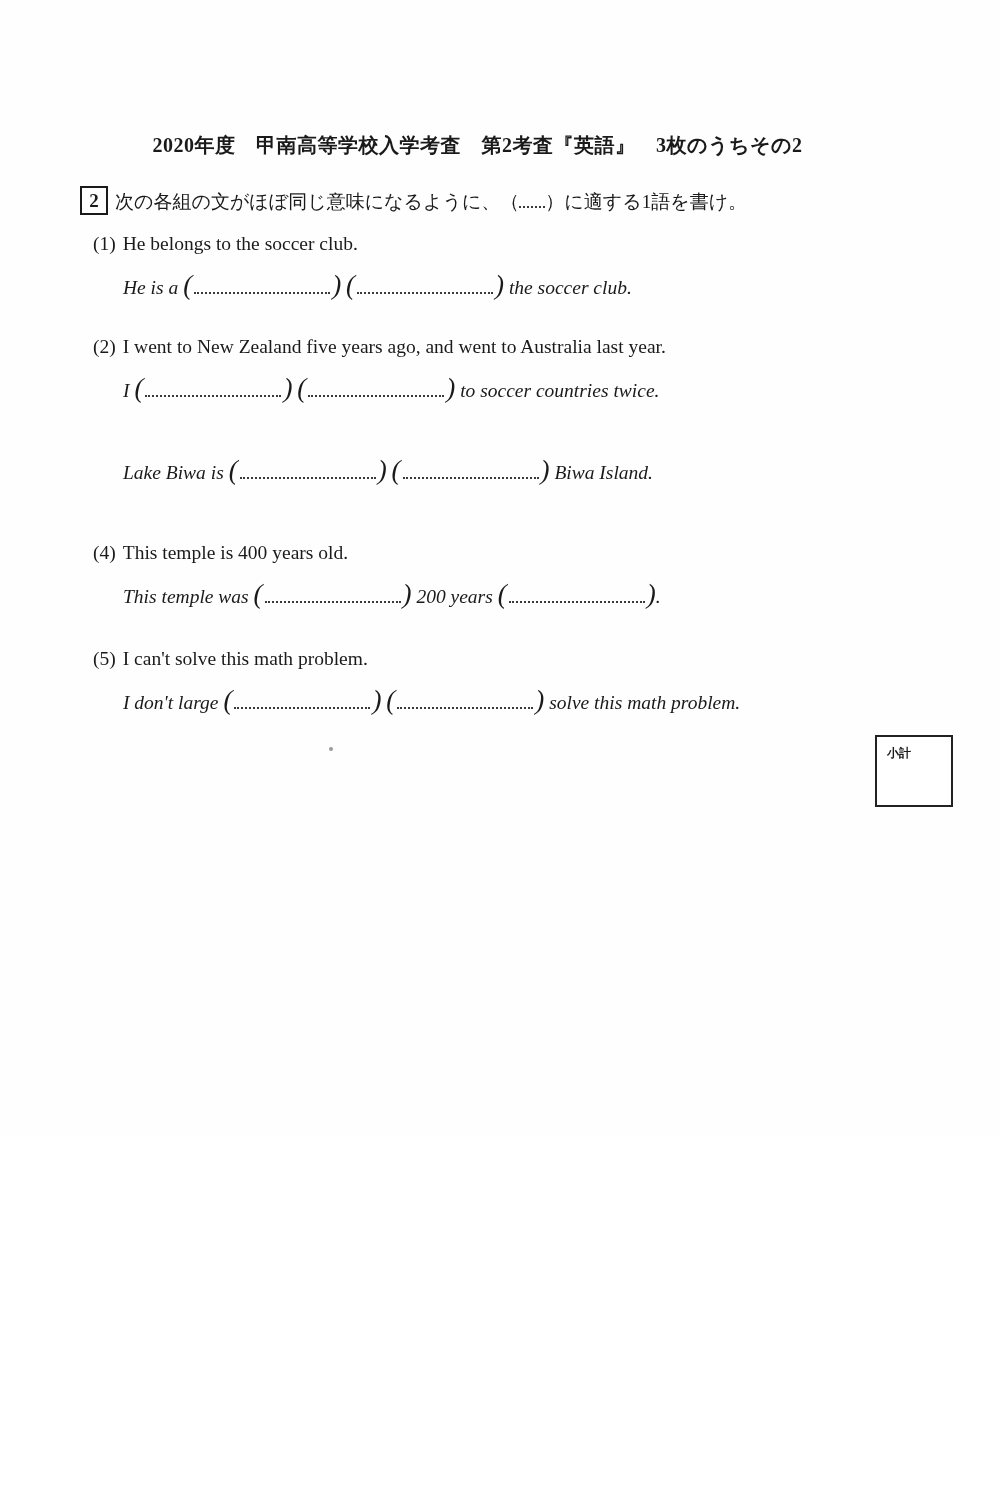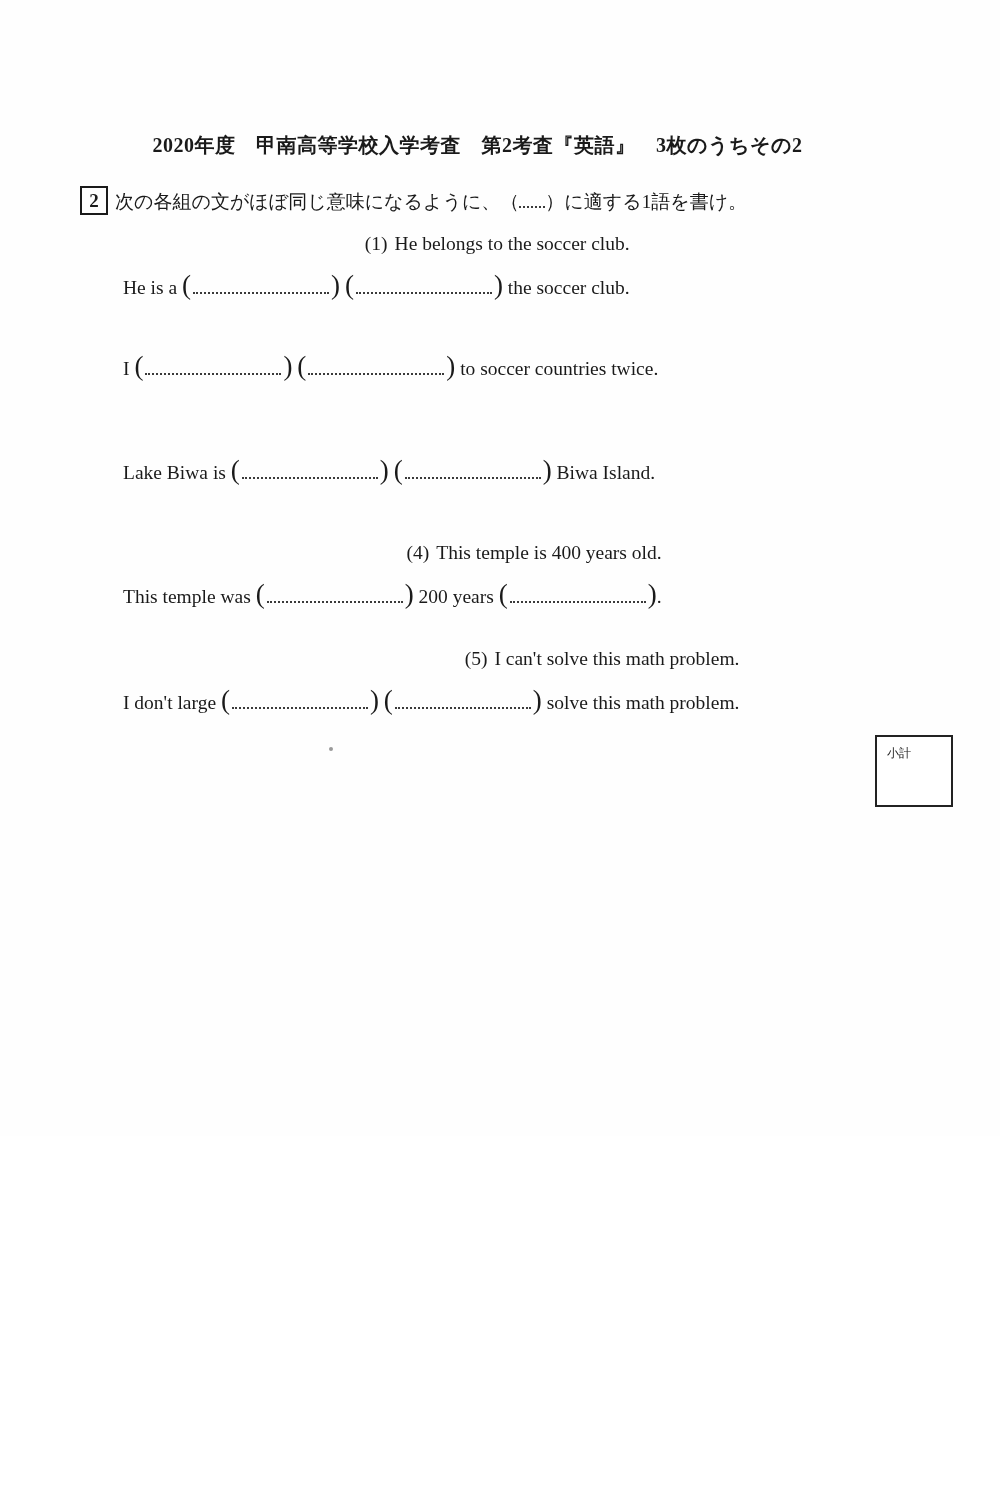--- a/index.html
+++ b/index.html
@@ -32,43 +32,43 @@
   .instruction{
     margin-left:7px;padding-top:3px;
     font-size:19px;font-weight:500;
     white-space:nowrap;
   }
   .idots{
     display:inline-block;width:26px;height:11px;
     border-bottom:2px dotted #3a3a3a;
   }
   
-  .question{position:absolute;left:93px;white-space:nowrap;text-align:right;}
+  .question{position:absolute;left:93px;white-space:nowrap;}
   .sentence-line{font-size:19.5px;}
   .qnum{margin-right:7px;}
   .answer-line{
     margin:17px 0 0 30px;
-    font-size:19.5px;line-height:32px;
+    font-size:19.5px;line-height:32px;font-style:italic;
   }
   .seg{white-space:pre;}
   .blank .paren{font-size:27px;line-height:1;font-weight:400;}
   .blank .dots{
     display:inline-block;width:136px;height:14px;
     border-bottom:2px dotted #3a3a3a;margin:0 2px;
   }
   
   .subtotal{
     position:absolute;left:875px;top:735px;
     width:74px;height:68px;
     border:2px solid #222;
     background:#fff;
   }
   .subtotal-label{
     display:block;margin:8px 0 0 10px;
-    font-size:12px;font-weight:400;
+    font-size:12px;font-weight:700;
     font-family:"Liberation Sans","DejaVu Sans",sans-serif;
   }
   
   .speck{
     position:absolute;left:329px;top:747px;
     width:4px;height:4px;border-radius:50%;
     background:#9a9a9a;
   }
 </style>
 </head>
@@ -82,20 +82,21 @@
     <div class="num-box">2</div>
     <div class="instruction"><span>次の各組の文がほぼ同じ意味になるように、（</span><span class="idots"></span><span>）に適する1語を書け。</span></div>
   </div>
 
   <div class="question" style="top:233px">
     <div class="sentence-line"><span class="qnum">(1)</span><span>He belongs to the soccer club.</span></div>
     <div class="answer-line"><span class="seg">He is a </span><span class="blank"><span class="paren">(</span><span class="dots"></span><span class="paren">)</span></span><span class="seg"> </span><span class="blank"><span class="paren">(</span><span class="dots"></span><span class="paren">)</span></span><span class="seg"> the soccer club.</span></div>
   </div>
 
   <div class="question" style="top:336px">
+    <div class="sentence-line"><span class="qnum">(2)</span><span>I went to New Zealand five years ago, and went to Australia last year.</span></div>
     <div class="answer-line"><span class="seg">I </span><span class="blank"><span class="paren">(</span><span class="dots"></span><span class="paren">)</span></span><span class="seg"> </span><span class="blank"><span class="paren">(</span><span class="dots"></span><span class="paren">)</span></span><span class="seg"> to soccer countries twice.</span></div>
   </div>
 
   <div class="question" style="top:440px">
     <div class="answer-line"><span class="seg">Lake Biwa is </span><span class="blank"><span class="paren">(</span><span class="dots"></span><span class="paren">)</span></span><span class="seg"> </span><span class="blank"><span class="paren">(</span><span class="dots"></span><span class="paren">)</span></span><span class="seg"> Biwa Island.</span></div>
   </div>
 
   <div class="question" style="top:542px">
     <div class="sentence-line"><span class="qnum">(4)</span><span>This temple is 400 years old.</span></div>
     <div class="answer-line"><span class="seg">This temple was </span><span class="blank"><span class="paren">(</span><span class="dots"></span><span class="paren">)</span></span><span class="seg"> 200 years </span><span class="blank"><span class="paren">(</span><span class="dots"></span><span class="paren">)</span></span><span class="seg">.</span></div>

